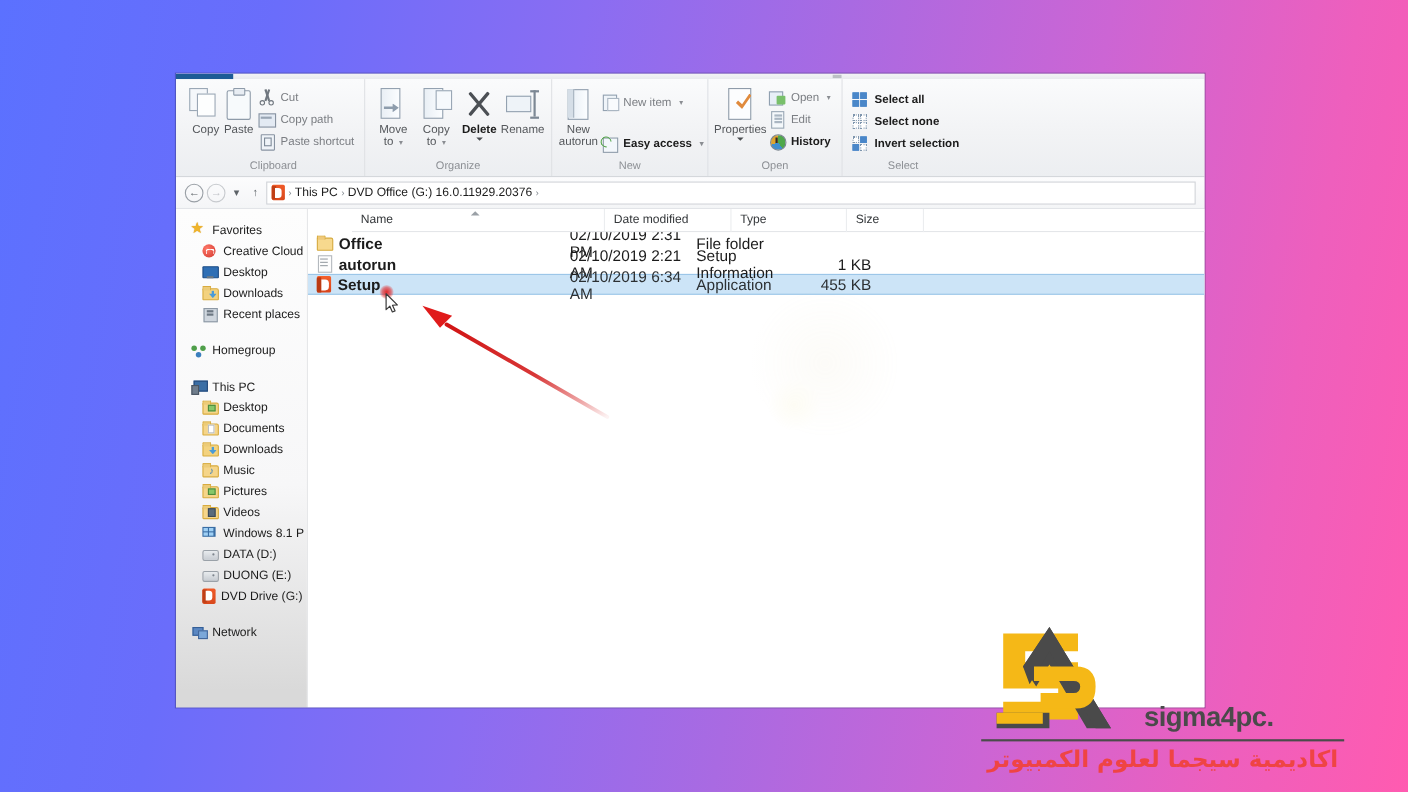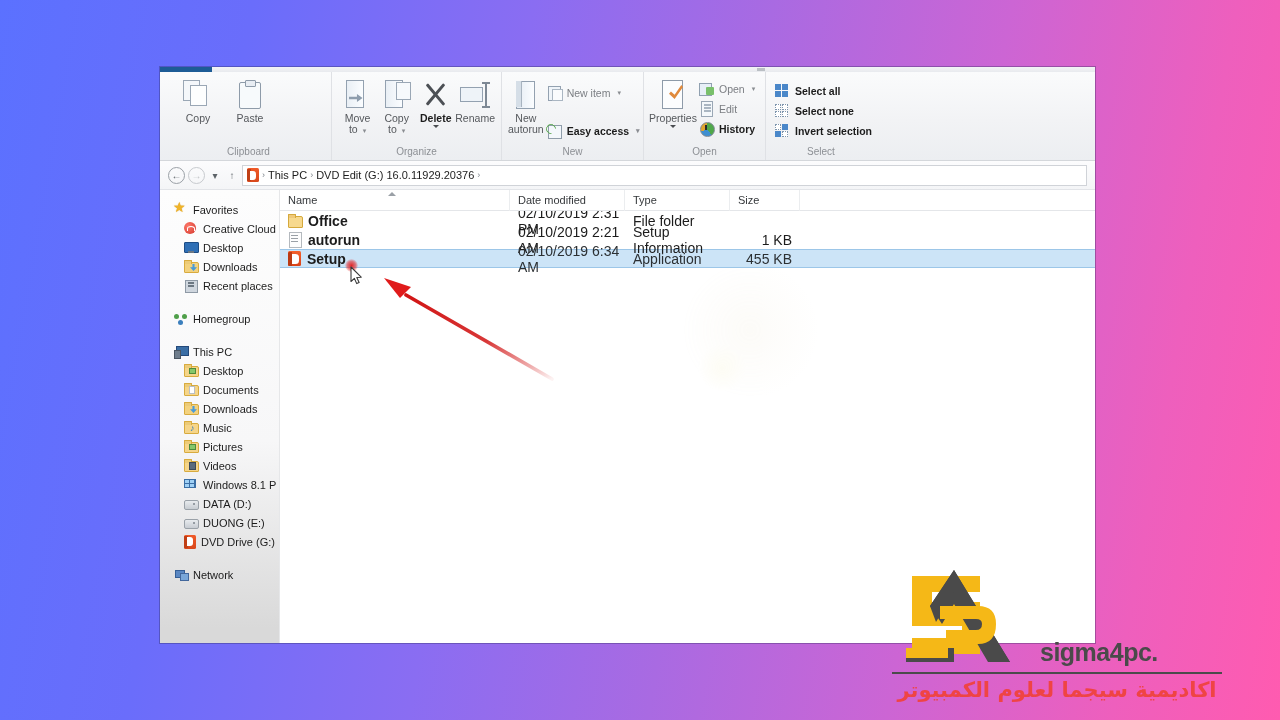--- a/index.html
+++ b/index.html
@@ -484,20 +484,21 @@
 
   #col-header {
     height: 21px;
     display: flex;
     align-items: center;
     border-bottom: 1px solid #e4e6e9;
     background: #ffffff;
     font-size: 11px;
     color: #35383b;
     position: relative;
+    margin-left: 40px;
   }
   .col {
     height: 21px;
     display: flex;
     align-items: center;
     padding-left: 8px;
     border-right: 1px solid #ebedef;
     position: relative;
   }
   .col.c-name { width: 230px; }
@@ -673,20 +674,37 @@
 
     <div class="ribbon-group" style="width:166px;">
       <div class="group-body">
         <div class="big-btn">
           <span class="ico lg ic-copy"></span>
           <span class="lbl">Copy</span>
         </div>
         <div class="big-btn">
           <span class="ico lg ic-paste"></span>
           <span class="lbl">Paste</span>
+        </div>
+        <div class="small-col">
+          <div class="small-btn">
+            <span class="ico sm ic-cut">
+                <i></i>
+                <b></b>
+              </span>
+            <span>Cut</span>
+          </div>
+          <div class="small-btn">
+            <span class="ico sm ic-copypath"></span>
+            <span>Copy path</span>
+          </div>
+          <div class="small-btn">
+            <span class="ico sm ic-pasteshort"></span>
+            <span>Paste shortcut</span>
+          </div>
         </div>
       </div>
       <div class="group-label">Clipboard</div>
     </div>
 
     <div class="ribbon-group" style="width:170px;">
       <div class="group-body">
         <div class="big-btn">
           <span class="ico lg ic-door"></span>
           <span class="lbl"><span>Move</span><br><span>to</span> <span class="caret">▾</span></span>
@@ -799,21 +817,21 @@
   <div id="address-bar">
     <div class="nav-circle">←</div>
     <div class="nav-circle disabled">→</div>
     <div class="nav-flat">▾</div>
     <div class="nav-flat">↑</div>
     <div id="crumb-box">
       <span class="office-ico"></span>
       <span class="crumb-sep">›</span>
       <span class="crumb">This PC</span>
       <span class="crumb-sep">›</span>
-      <span class="crumb">DVD Edit (G:) 16.0.11929.20376</span>
+      <span class="crumb">DVD Office (G:) 16.0.11929.20376</span>
       <span class="crumb-sep">›</span>
     </div>
   </div>
 
   <div id="content">
 
     <div id="nav-pane">
 
       <div class="nav-item">
         <span class="nav-ico i-star"></span>

